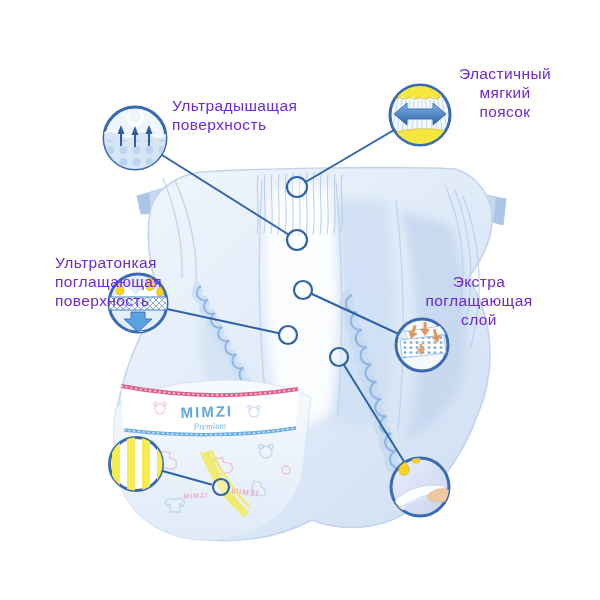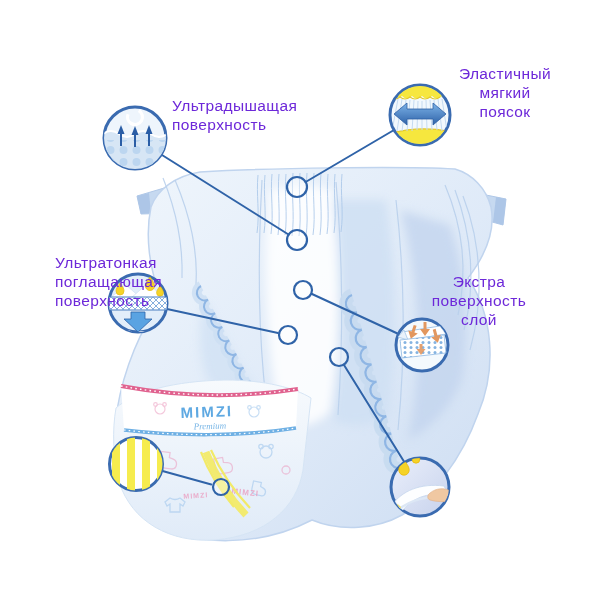--- a/index.html
+++ b/index.html
@@ -318,18 +318,18 @@
 
 <div class="callout-label align-center" style="left:425px; top:64px; width:160px;">Эластичный
 мягкий
 поясок</div>
 
 <div class="callout-label align-left" style="left:55px; top:209px; width:160px;margin-top:44px;">Ультратонкая
 поглащающая
 поверхность</div>
 
 <div class="callout-label align-center" style="left:394px; top:272px; width:170px;">Экстра
-поверхность
+поглащающая
 слой</div>
 
 
 
 </div>
 
 </body></html>

